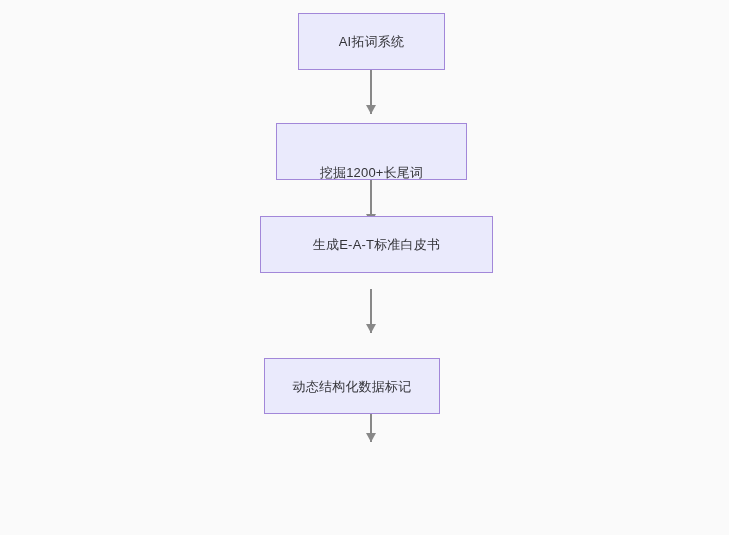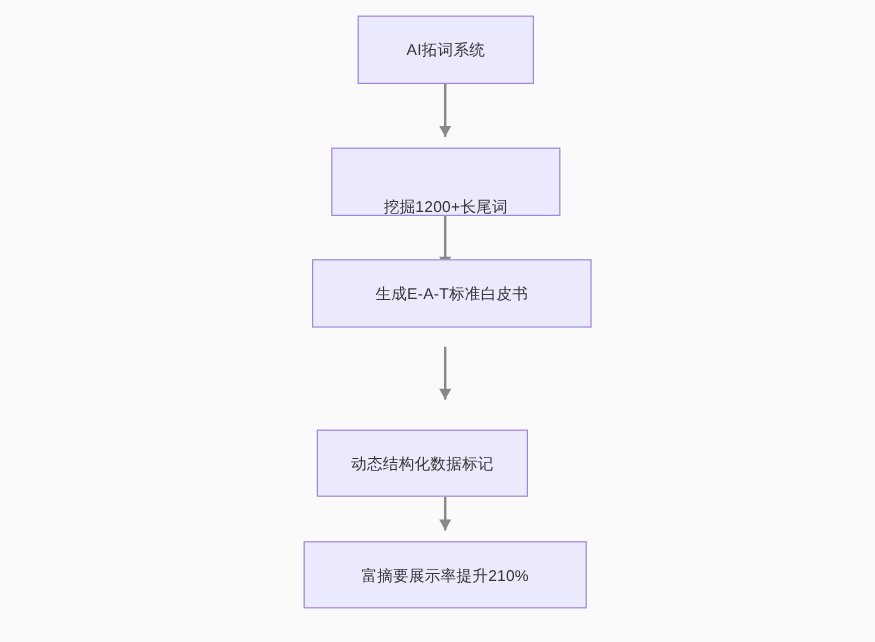--- a/index.html
+++ b/index.html
@@ -81,17 +81,14 @@
   </div>
 
   <div class="node" style="left: 260px; top: 216px; width: 233px; height: 57px;">
     <span class="node-label">生成E-A-T标准白皮书</span>
   </div>
 
   <div class="node" style="left: 264px; top: 358px; width: 176px; height: 56px;">
     <span class="node-label">动态结构化数据标记</span>
   </div>
 
-  <div class="node" style="left: 253px; top: 451px; width: 236px; height: 56px;">
-    <span class="node-label">富摘要展示率提升210%</span>
-  </div>
 
 </div>
 
 </body></html>

